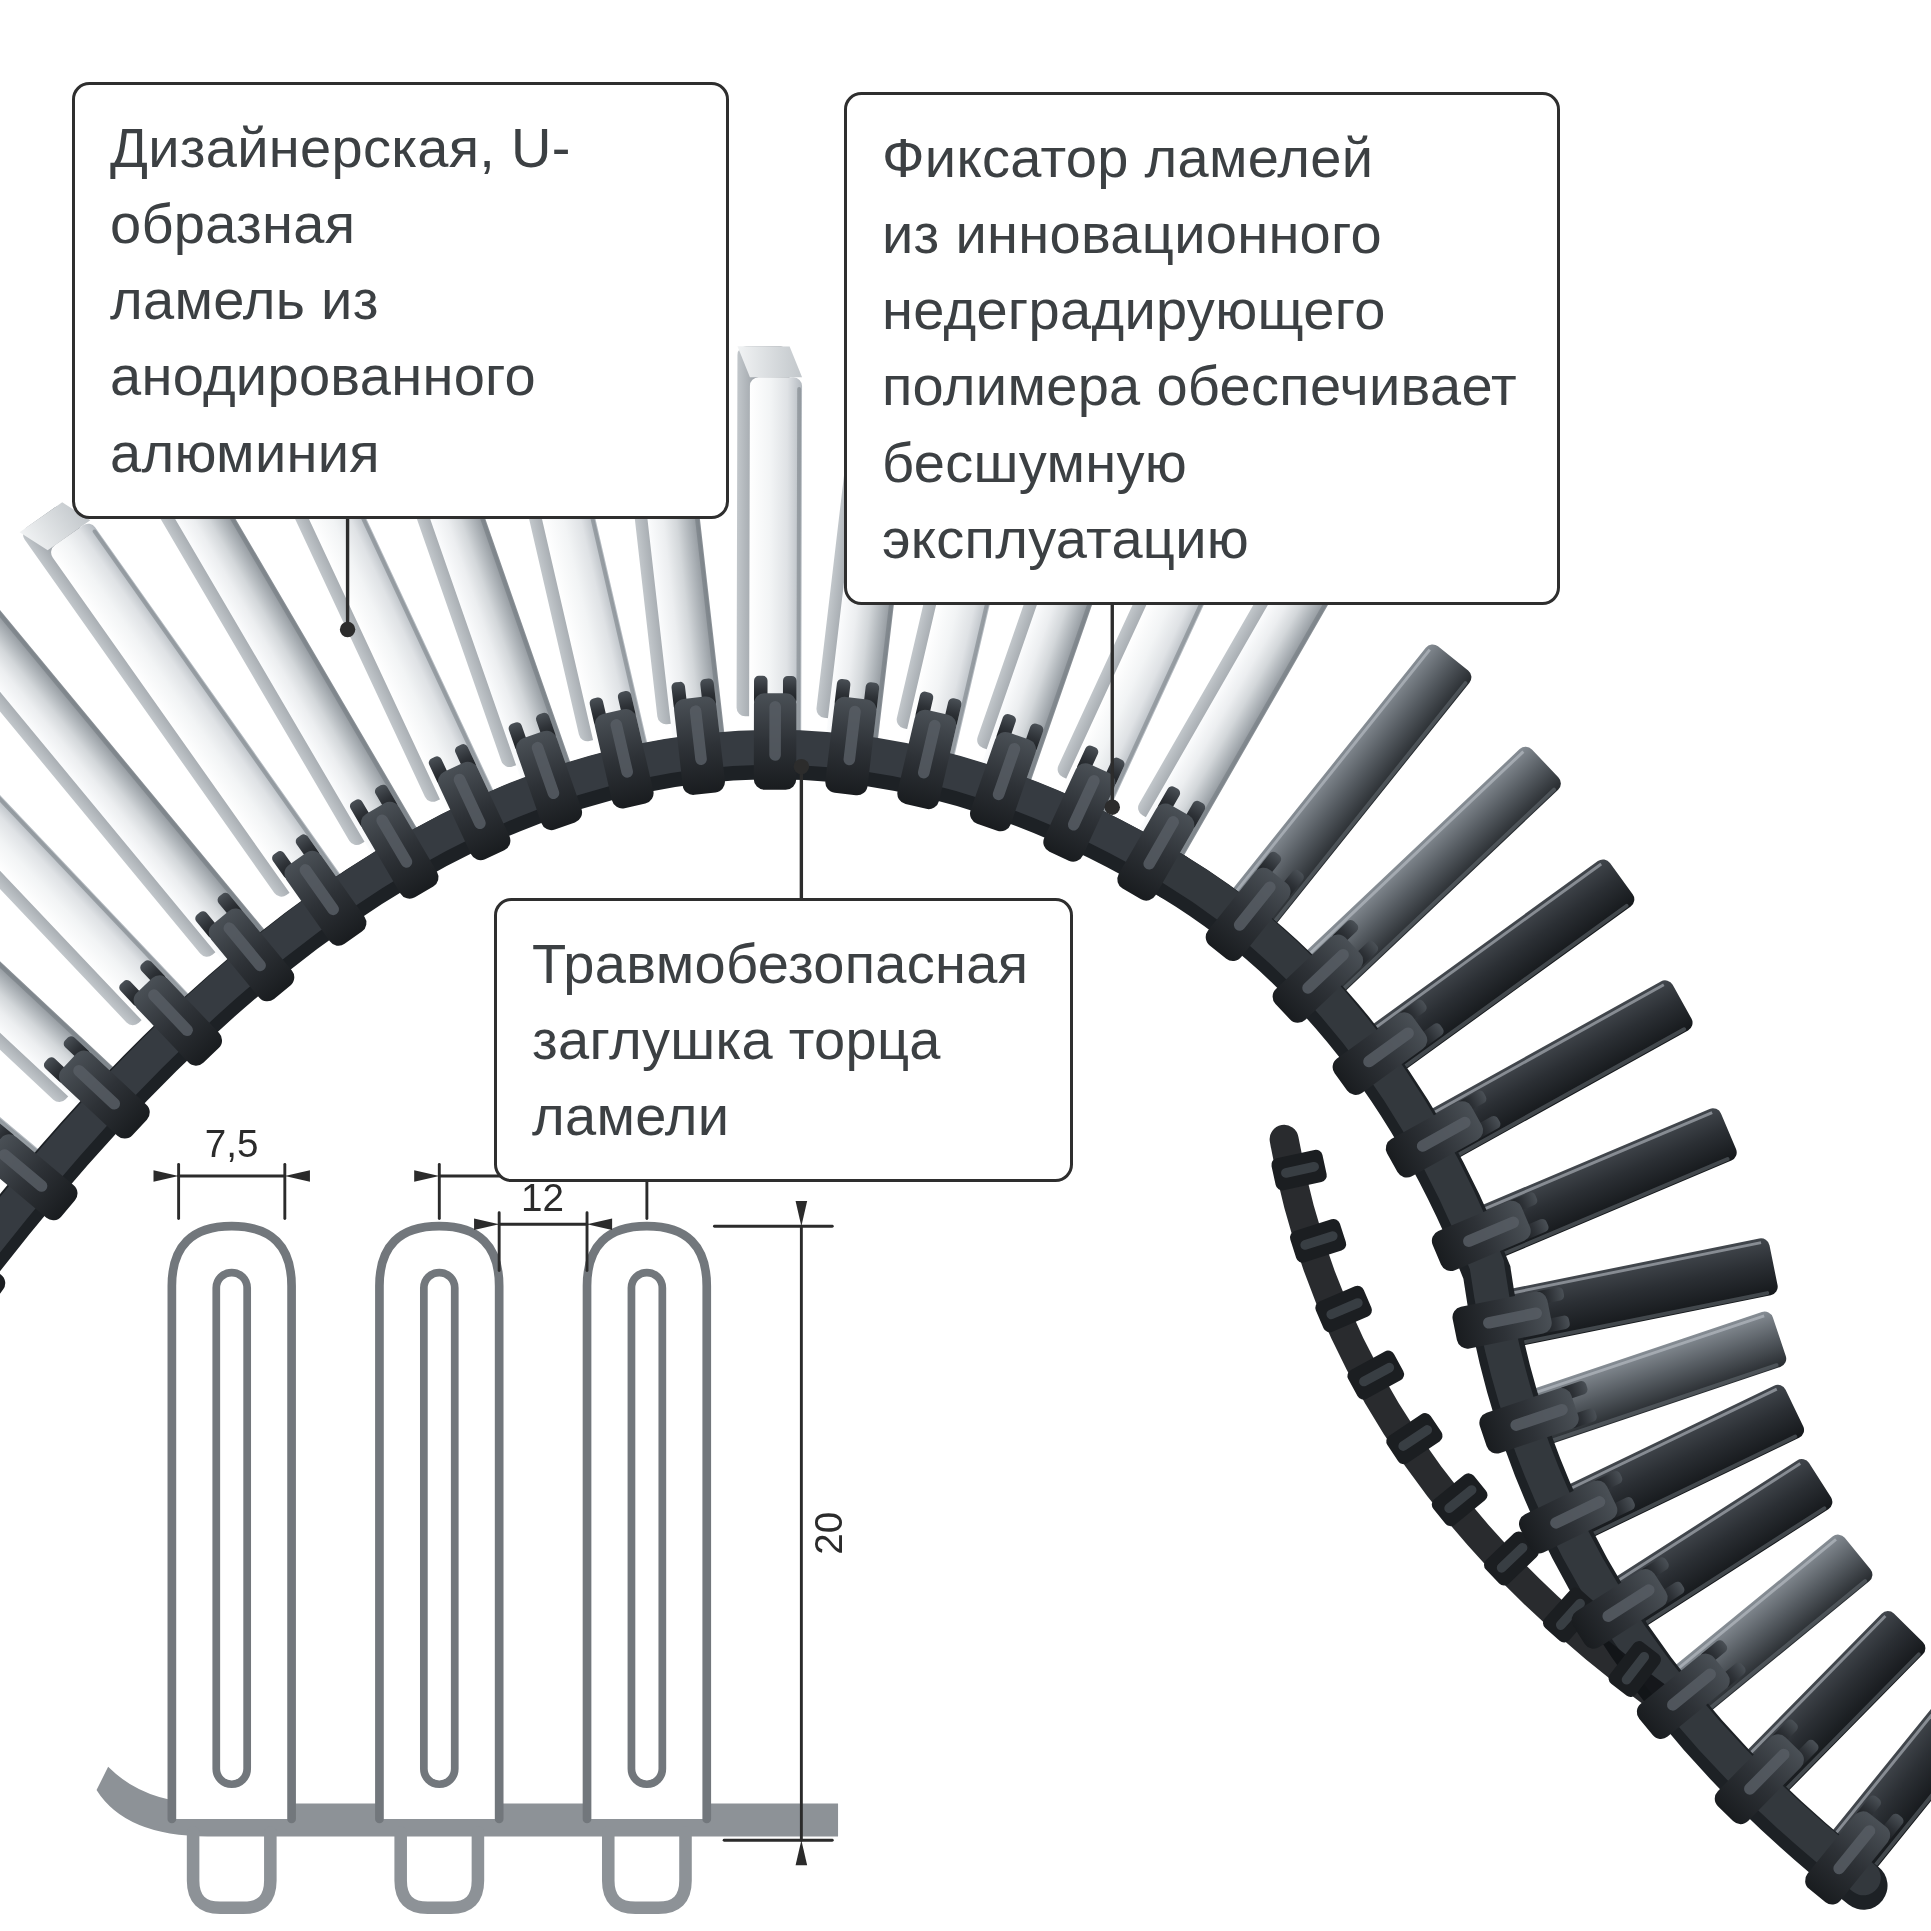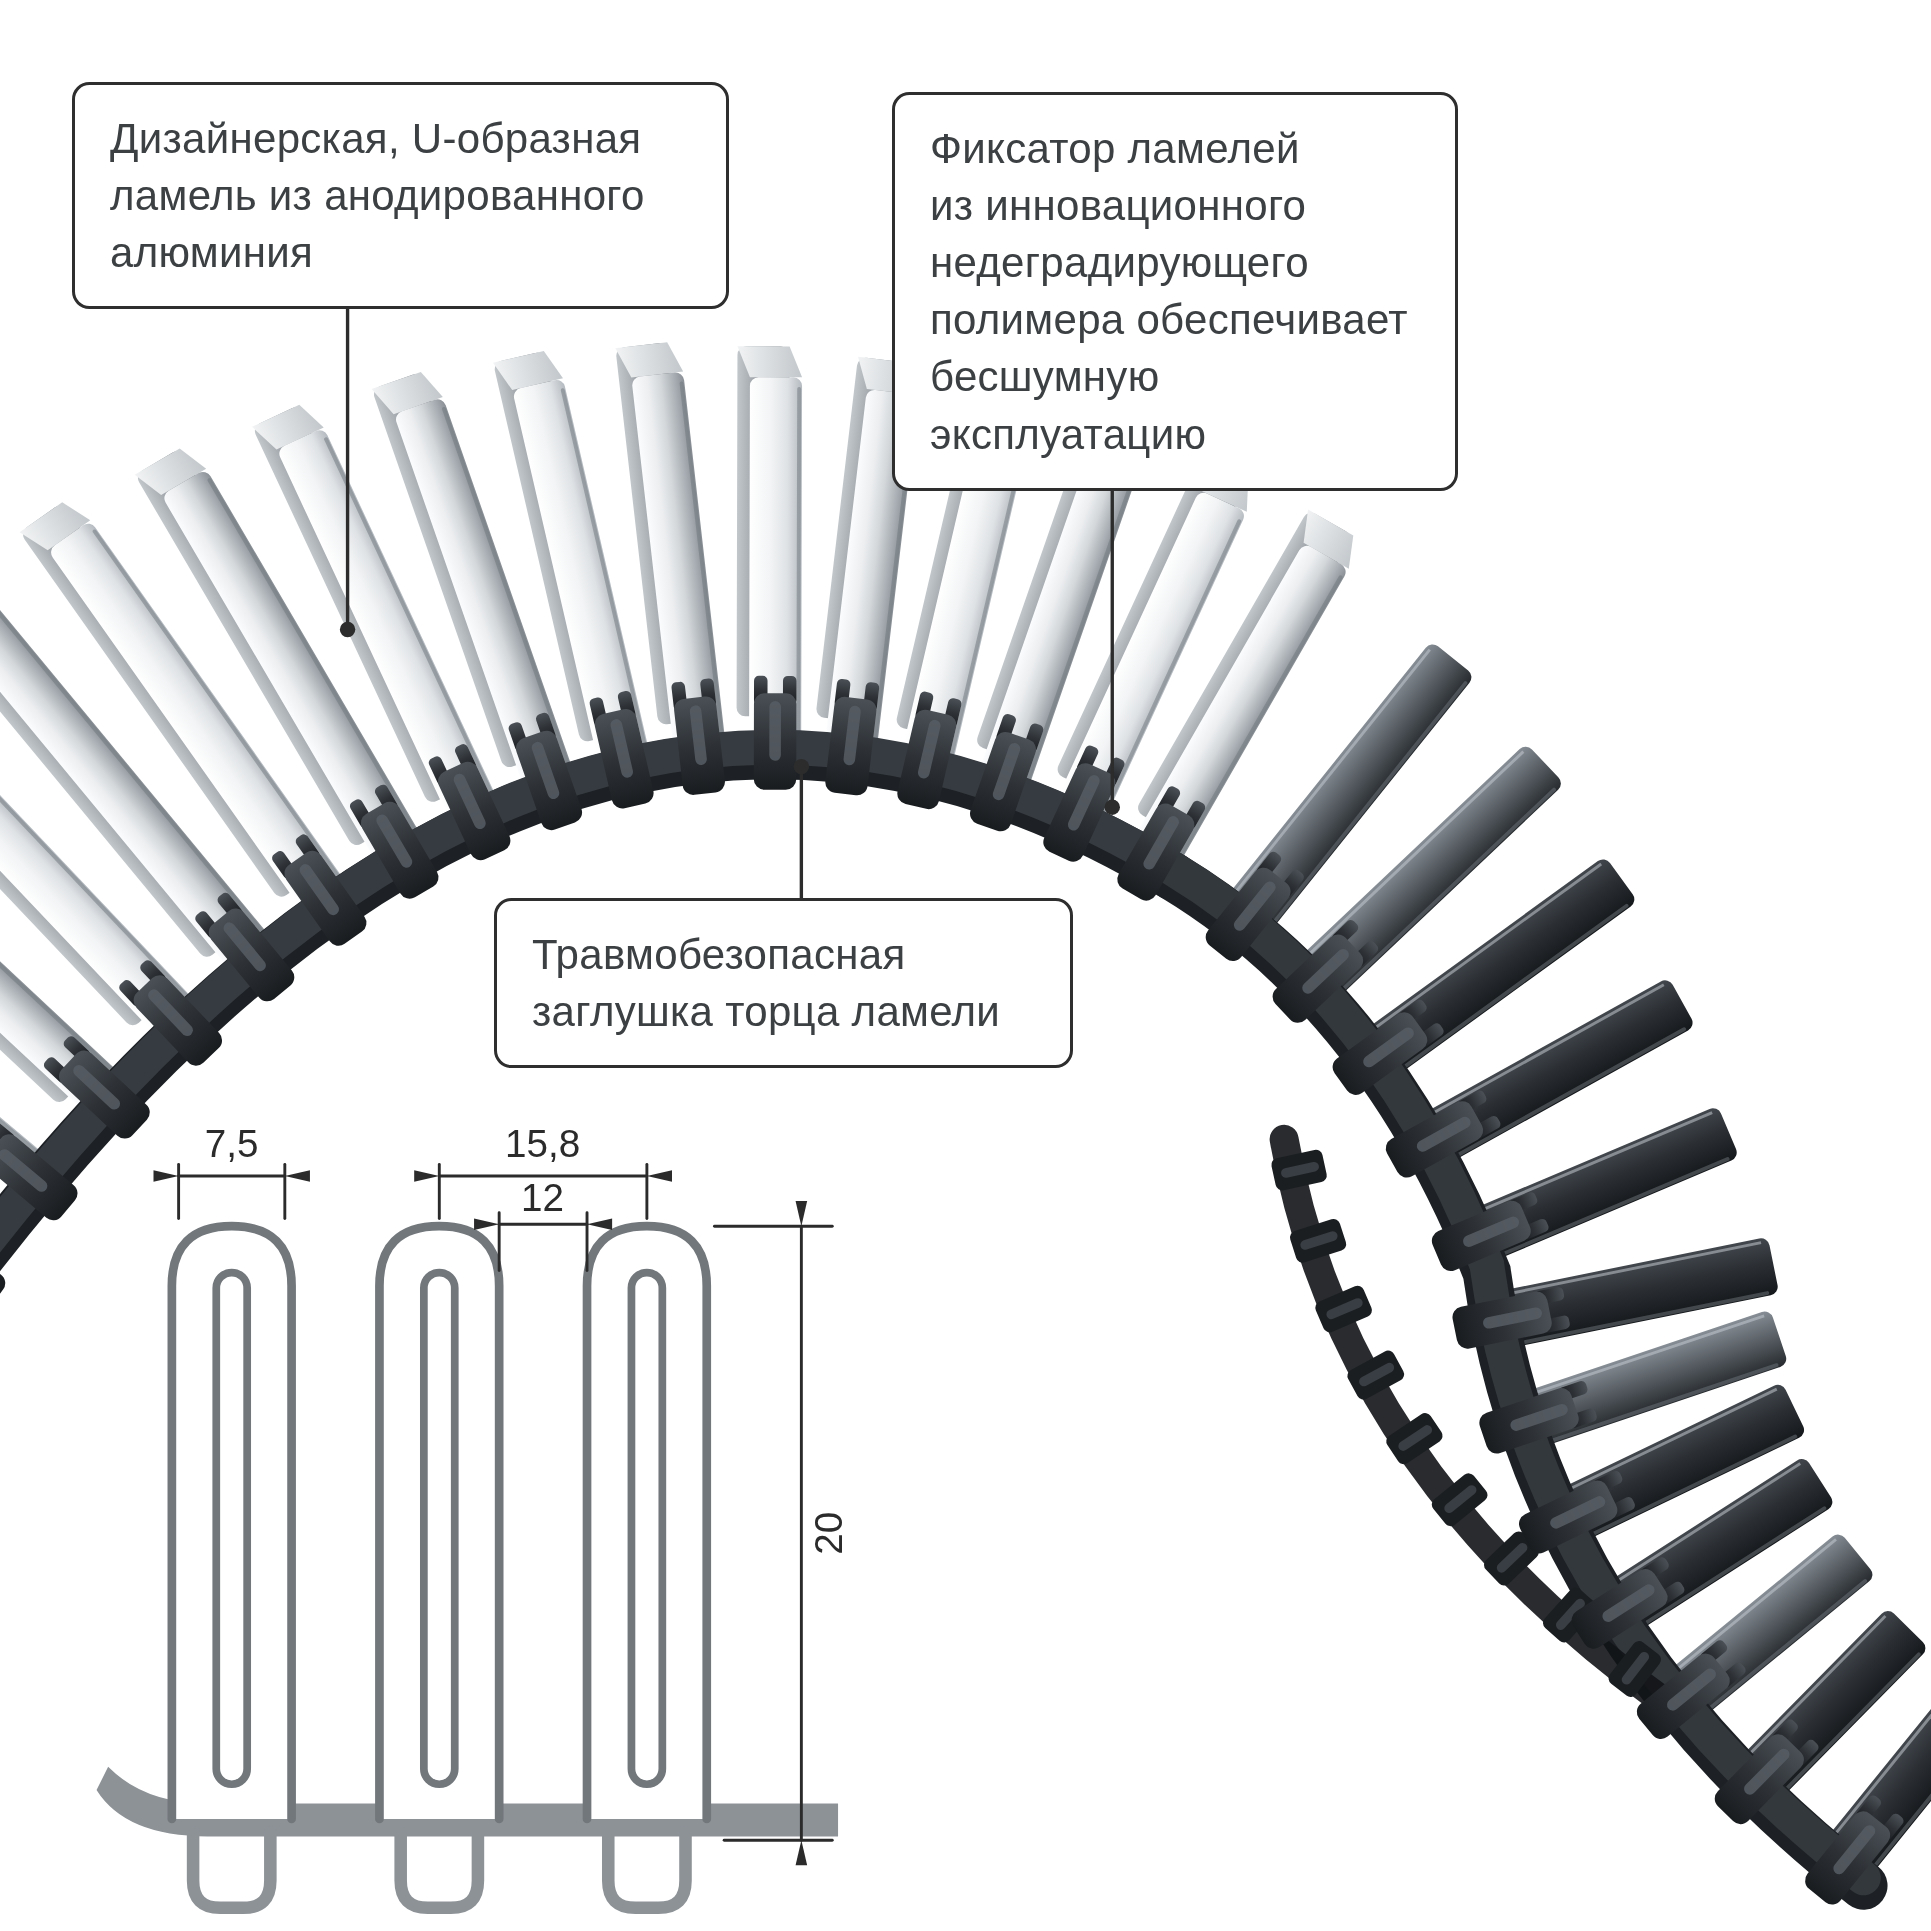--- a/index.html
+++ b/index.html
@@ -4,21 +4,21 @@
 <style>
   *{box-sizing:border-box;margin:0;padding:0}
   html,body{background:#ffffff}
   body{width:1931px;height:1931px}
   .stage{position:relative;width:1931px;height:1931px;background:#fff;overflow:hidden;
          font-family:"Liberation Sans",sans-serif}
   #scene{position:absolute;left:0;top:0;width:1931px;height:1931px}
   #scene text{font-family:"Liberation Sans",sans-serif;fill:#2b2b2b;font-size:40px}
   .callout{position:absolute;background:#ffffff;border:3.9px solid #2e2e2e;border-radius:17.4px;
            padding:25px 35px}
-  .callout p{font-size:42px;line-height:1.36;color:#3c4043;white-space:pre-line;letter-spacing:0.3px}
+  .callout p{font-size:56px;line-height:1.36;color:#3c4043;white-space:pre-line;letter-spacing:0.3px}
 </style>
 </head>
 <body>
 
 <div class="stage">
 
   <svg id="scene" viewBox="0 0 2000 2000">
     <defs>
       <linearGradient id="gSlat" x1="0" y1="0" x2="1" y2="0">
         <stop offset="0" stop-color="#fbfcfd"></stop>
@@ -507,21 +507,21 @@
       <line x1="830" y1="940" x2="830" y2="794"></line>
       <circle cx="830" cy="794" r="8" fill="#2c2c2c" stroke="none"></circle>
     </g>
   </svg>
 
   <div class="callout" style="left:72px;top:82px;width:657px">
     <p>Дизайнерская, U-образная
 ламель из анодированного
 алюминия</p>
   </div>
-  <div class="callout" style="left:892px;top:92px;width:566px">
+  <div class="callout" style="left:844px;top:92px;width:716px">
     <p>Фиксатор ламелей
 из инновационного
 недеградирующего
 полимера обеспечивает
 бесшумную эксплуатацию</p>
   </div>
   <div class="callout" style="left:494px;top:898px;width:579px">
     <p>Травмобезопасная
 заглушка торца ламели</p>
   </div>

